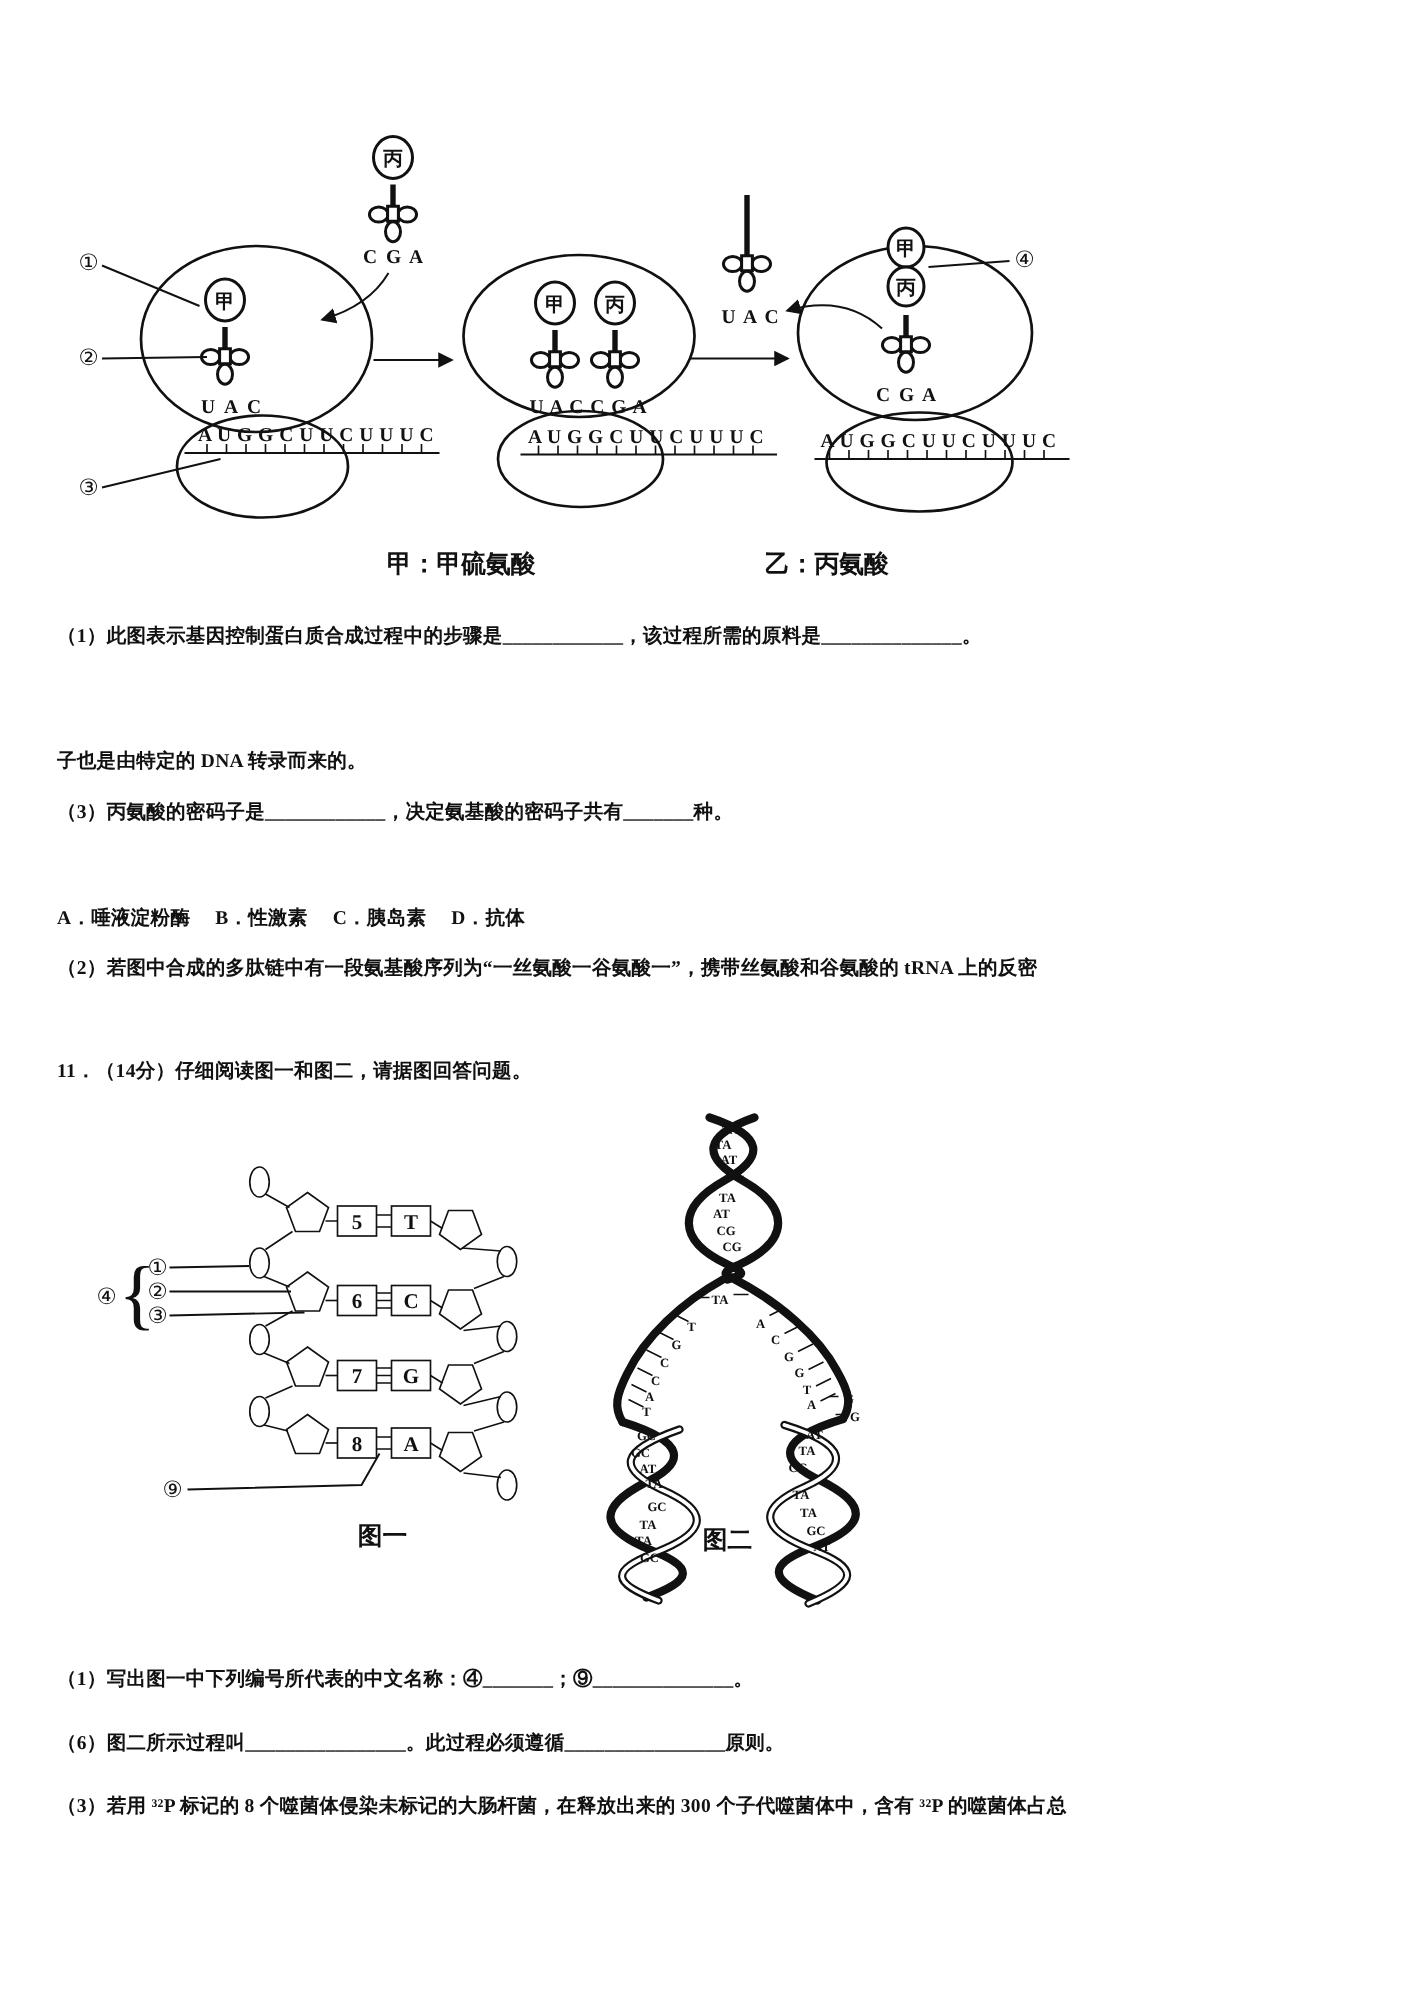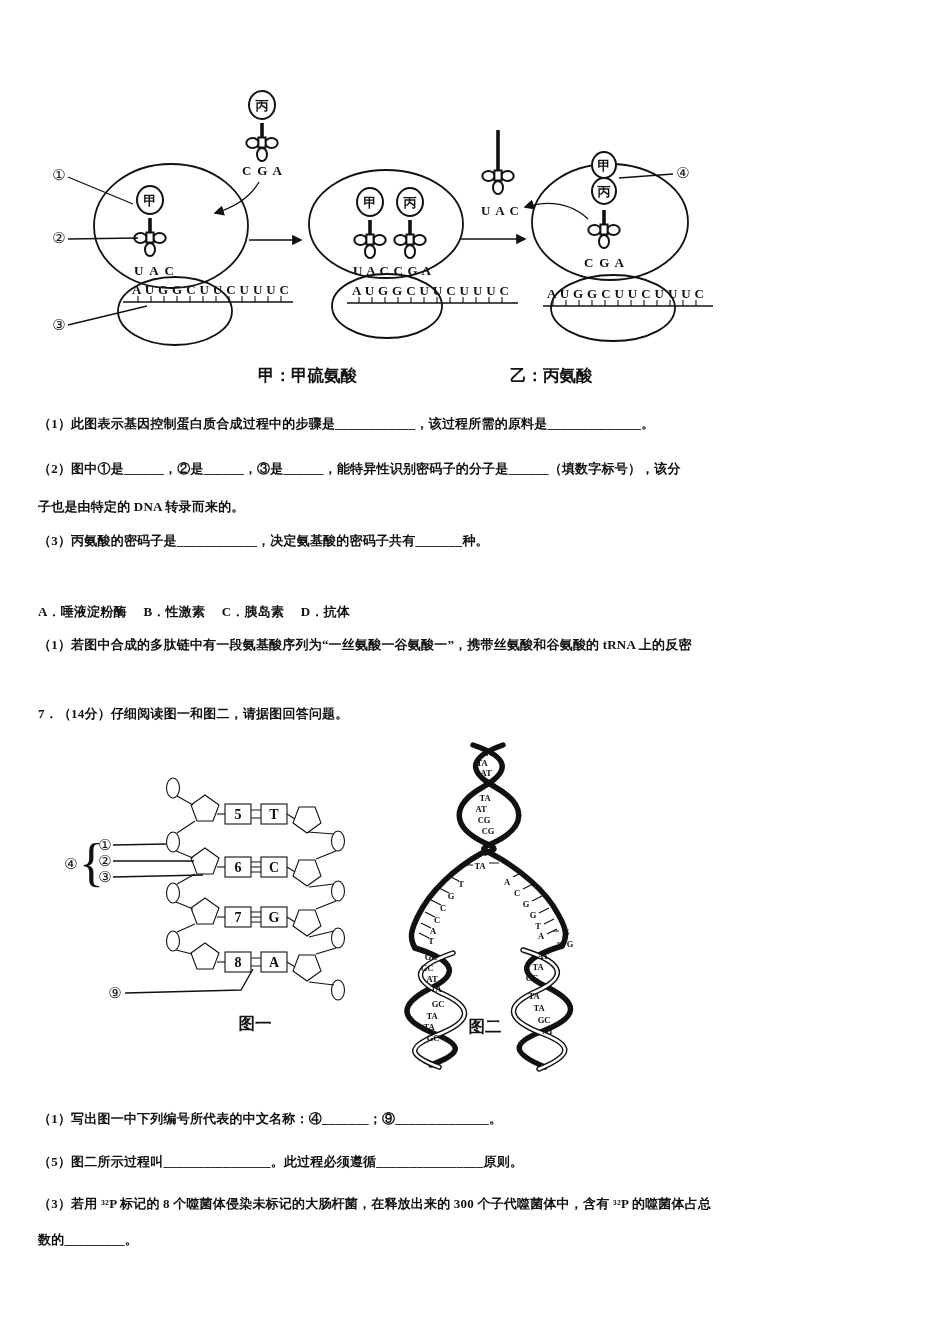--- a/index.html
+++ b/index.html
@@ -113,26 +113,25 @@
     </g>
 
     <text class="circlab" x="648" y="100">④</text>
     <line class="ln" x1="584" y1="100" x2="638" y2="96"></line>
 
     <text class="cap" x="223" y="303">甲：甲硫氨酸</text>
     <text class="cap" x="475" y="303">乙：丙氨酸</text>
   </svg>
 
   <div class="qline" style="top:401px">（1）此图表示基因控制蛋白质合成过程中的步骤是____________，该过程所需的原料是______________。</div>
-  <div class="qline" style="top:446px">（2）图中①是______，②是______，③是______，能特异性识别密码子的分子是______（填数字标号），该分</div>
   <div class="qline" style="top:484px">子也是由特定的 DNA 转录而来的。</div>
   <div class="qline" style="top:518px">（3）丙氨酸的密码子是____________，决定氨基酸的密码子共有_______种。</div>
   <div class="qline" style="top:589px">A．唾液淀粉酶　 B．性激素　 C．胰岛素　 D．抗体</div>
-  <div class="qline" style="top:622px">（1）若图中合成的多肽链中有一段氨基酸序列为“一丝氨酸一谷氨酸一”，携带丝氨酸和谷氨酸的 tRNA 上的反密</div>
-  <div class="qline" style="top:691px">7．（14分）仔细阅读图一和图二，请据图回答问题。</div>
+  <div class="qline" style="top:622px">（2）若图中合成的多肽链中有一段氨基酸序列为“一丝氨酸一谷氨酸一”，携带丝氨酸和谷氨酸的 tRNA 上的反密</div>
+  <div class="qline" style="top:691px">11．（14分）仔细阅读图一和图二，请据图回答问题。</div>
 
   <svg style="position:absolute;left:55px;top:745px" width="330" height="300" viewBox="0 0 330 300">
 
     <g>
       <ellipse class="thin" cx="118" cy="43" rx="6.5" ry="10"></ellipse>
       <ellipse class="thin" cx="118" cy="97" rx="6.5" ry="10"></ellipse>
       <ellipse class="thin" cx="118" cy="148" rx="6.5" ry="10"></ellipse>
       <ellipse class="thin" cx="118" cy="196" rx="6.5" ry="10"></ellipse>
       <path class="thin" d="M122,51 L138,60 M140,76 L122,88 M121,106 L138,113 M140,129 L122,139 M121,157 L138,164 M140,179 L122,187 M121,205 L137,209"></path>
     </g>
@@ -270,17 +269,16 @@
       <text class="bp" x="149" y="264">TA</text>
       <text class="bp" x="154" y="276">TA</text>
       <text class="bp" x="159" y="288">GC</text>
       <text class="bp" x="163" y="299">AT</text>
     </g>
 
     <text class="cap" x="100" y="297" text-anchor="middle">图二</text>
   </svg>
 
   <div class="qline" style="top:1096px">（1）写出图一中下列编号所代表的中文名称：④_______；⑨______________。</div>
-  <div class="qline" style="top:1139px">（5）图二所示过程叫________________。此过程必须遵循________________原则。</div>
+  <div class="qline" style="top:1139px">（6）图二所示过程叫________________。此过程必须遵循________________原则。</div>
   <div class="qline" style="top:1181px">（3）若用 ³²P 标记的 8 个噬菌体侵染未标记的大肠杆菌，在释放出来的 300 个子代噬菌体中，含有 ³²P 的噬菌体占总</div>
-  <div class="qline" style="top:1217px">数的_________。</div>
 
 </div>
 
 </body></html>

